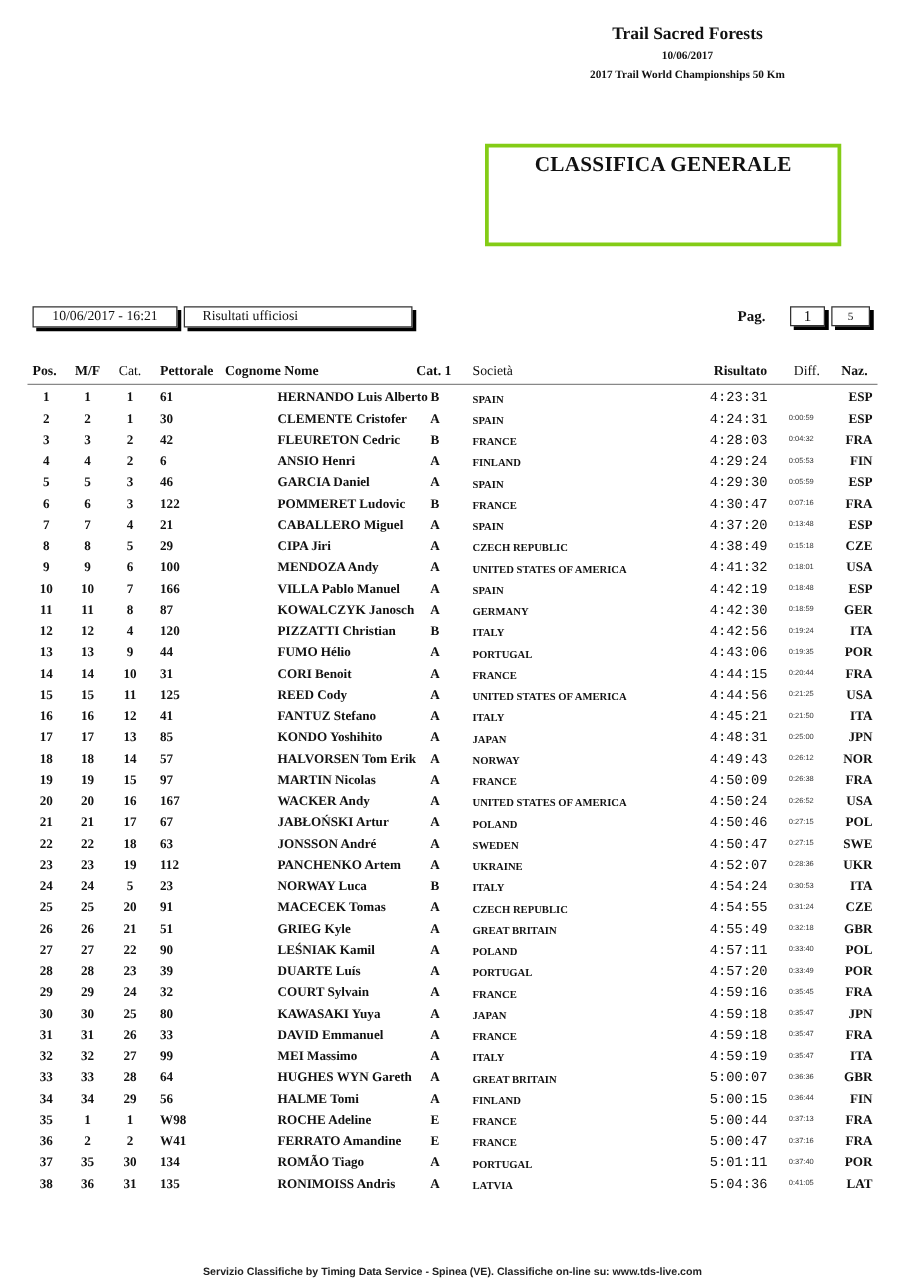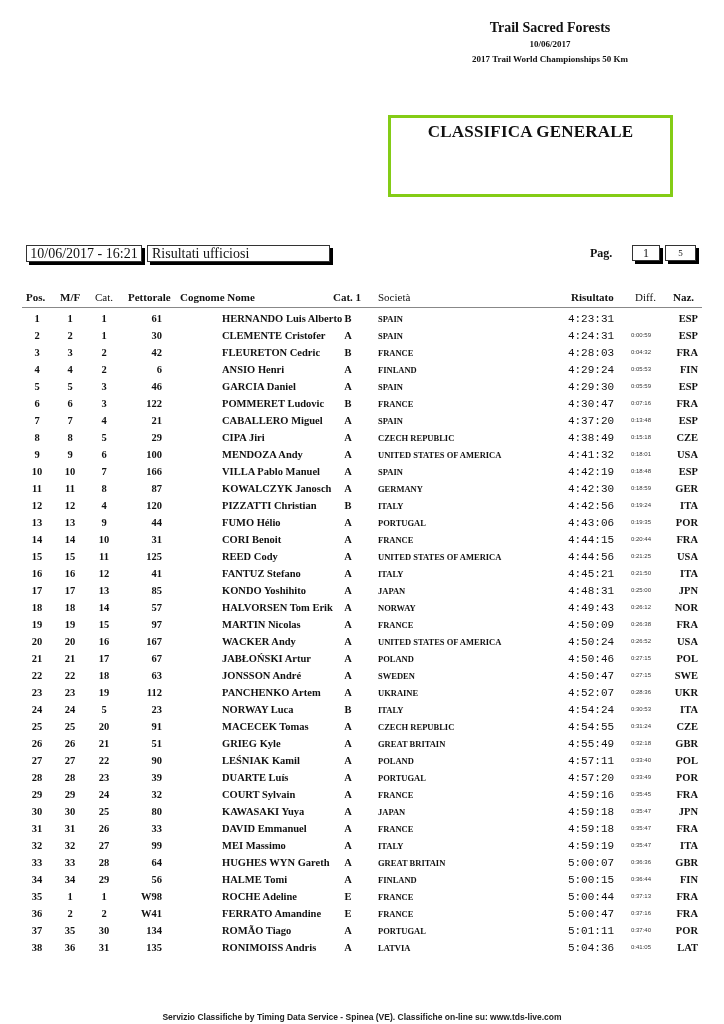--- a/index.html
+++ b/index.html
@@ -8,38 +8,38 @@
   .hdr { position: absolute; left: 400px; width: 300px; text-align: center; font-weight: bold; }
   .event-title { top: 20px; font-size: 14px; }
   .event-date { top: 39px; font-size: 9px; }
   .event-sub { top: 54px; font-size: 9px; }
 
   .class-box { position: absolute; left: 388px; top: 115px; width: 285px; height: 82px;
                border: 3px solid #84cc16; box-sizing: border-box; }
   .class-title { text-align: center; font-weight: bold; font-size: 17px; margin-top: 4px; letter-spacing: 0.2px; }
 
   .shadow-box { position: absolute; border: 1px solid #333; background: #fff; box-sizing: border-box;
-                box-shadow: 3px 3px 0 #000; font-size: 14px; line-height: 15px; }
+                box-shadow: 3px 3px 0 #000; font-size: 11px; line-height: 15px; }
   .date-box { left: 26px; top: 245px; width: 116px; height: 17px; text-align: center; }
-  .status-box { left: 147px; top: 245px; width: 183px; height: 17px; padding-left: 4px; }
+  .status-box { left: 147px; top: 245px; width: 183px; height: 17px; padding-left: 14px; }
   .pag-label { position: absolute; left: 590px; top: 246px; font-size: 12px; font-weight: bold; }
   .page-box { left: 632px; top: 245px; width: 28px; height: 16px; text-align: center; font-size: 12px; }
   .pages-box { left: 665px; top: 245px; width: 31px; height: 16px; text-align: center; font-size: 9px; }
 
   .col-head { position: absolute; top: 291px; font-size: 11px; font-weight: bold; white-space: nowrap; }
   .col-head.light { font-weight: normal; }
   .head-line { position: absolute; left: 22px; top: 307px; width: 680px; height: 1px; background: #888; }
 
   .rows { position: absolute; left: 0; top: 313px; width: 724px; }
   .row { position: relative; height: 17px; font-size: 10.5px; }
   .row span { position: absolute; top: 0; white-space: nowrap; }
   .c-pos { left: 26px; width: 22px; text-align: center; font-weight: bold; }
   .c-mf { left: 59px; width: 22px; text-align: center; font-weight: bold; }
   .c-cat { left: 94px; width: 20px; text-align: center; font-weight: bold; }
-  .c-bib { left: 128px; width: 34px; text-align: right; font-weight: bold; }
+  .c-bib { left: 128px; width: 34px; text-align: left; font-weight: bold; }
   .c-name { left: 180px; font-weight: bold; margin-left: 42px; }
   .c-cat1 { left: 341px; width: 14px; text-align: center; font-weight: bold; }
   .c-soc { left: 378px; font-size: 8.5px; font-weight: bold; top: 1px !important; }
   .c-res { left: 560px; width: 62px; text-align: center; font-family: Liberation Mono, monospace; font-size: 11px; }
   .c-diff { left: 631px; font-size: 6px; top: 2px !important; font-family: "Liberation Sans", "DejaVu Sans", sans-serif; color: #333; }
   .c-naz { left: 670px; width: 28px; text-align: right; font-weight: bold; }
 
   .footer { position: absolute; left: 0; top: 1012px; width: 724px; text-align: center;
             font-family: "Liberation Sans", "DejaVu Sans", sans-serif; font-size: 8.5px; font-weight: bold; color: #222; }
 </style>

